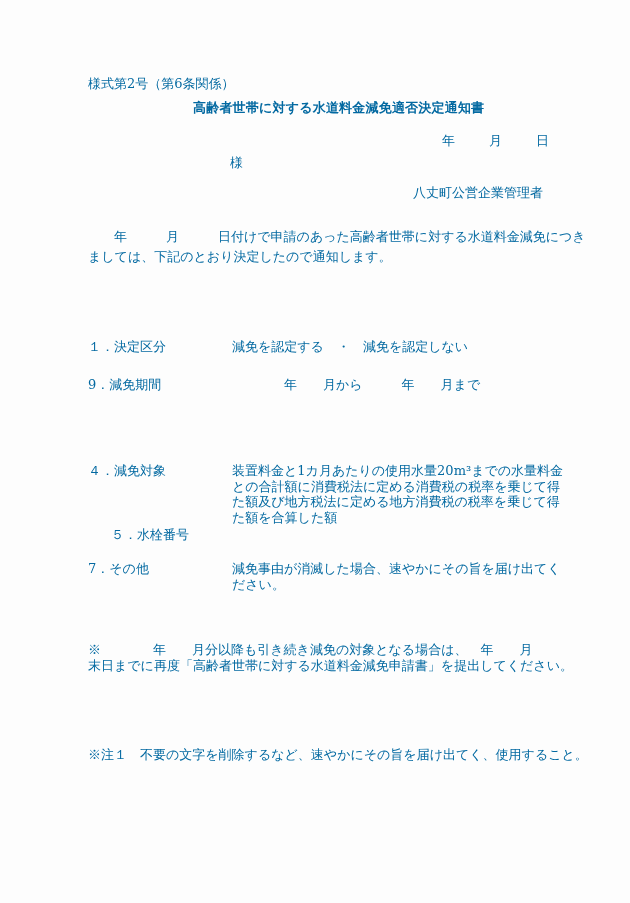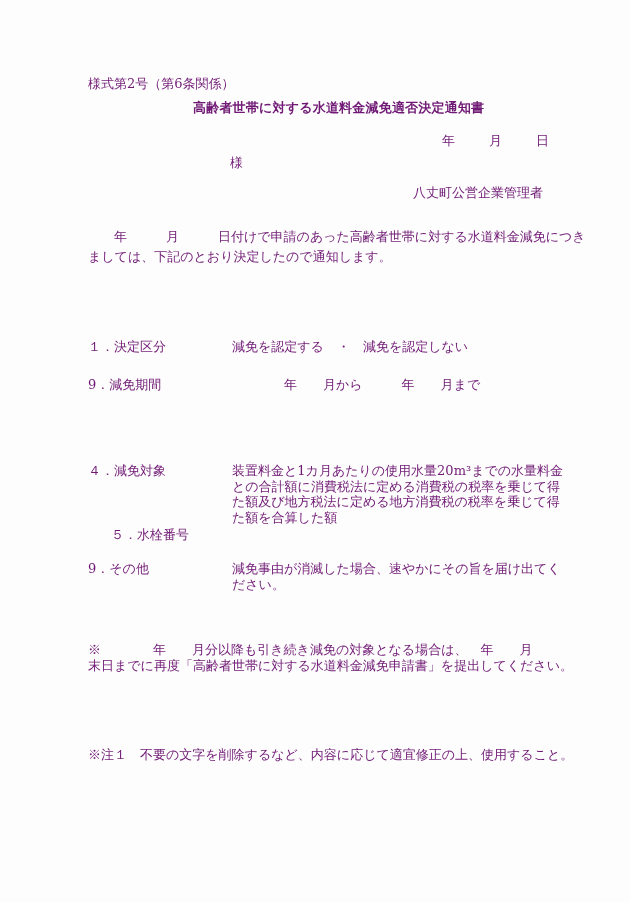--- a/index.html
+++ b/index.html
@@ -6,21 +6,21 @@
   html,body{
     margin:0;
     padding:0;
     background:#ffffff;
   }
   .page{
     position:relative;
     width:630px;
     height:903px;
     background:#fdfdfd;
-    color:#701a75;
+    color:#0369a1;
     font-family:"DejaVu Serif","Liberation Serif",serif;
     font-size:13px;
     line-height:15.5px;
     overflow:hidden;
   }
   .abs{position:absolute;white-space:pre;}
   .form-number{left:88px;top:76px;}
   .doc-title{left:193px;top:100px;letter-spacing:0.2px;font-weight:bold;}
   .date-line{
     left:442px;top:133px;width:107px;
@@ -86,23 +86,23 @@
 た額及び地方税法に定める地方消費税の税率を乗じて得
 た額を合算した額</span>
   </div>
 
   <div class="abs item item-5">
     <span class="item-label">５．水栓番号</span>
     <span class="item-value"></span>
   </div>
 
   <div class="abs item item-6">
-    <span class="item-label">9．その他</span>
+    <span class="item-label">7．その他</span>
     <span class="item-value">減免事由が消滅した場合、速やかにその旨を届け出てく
 ださい。</span>
   </div>
 
   <div class="abs note-renewal">※　　　　年　　月分以降も引き続き減免の対象となる場合は、　年　　月
 末日までに再度「高齢者世帯に対する水道料金減免申請書」を提出してください。</div>
 
-  <div class="abs note-usage">※注１　不要の文字を削除するなど、内容に応じて適宜修正の上、使用すること。</div>
+  <div class="abs note-usage">※注１　不要の文字を削除するなど、速やかにその旨を届け出てく、使用すること。</div>
 
 </div>
 
 </body></html>

